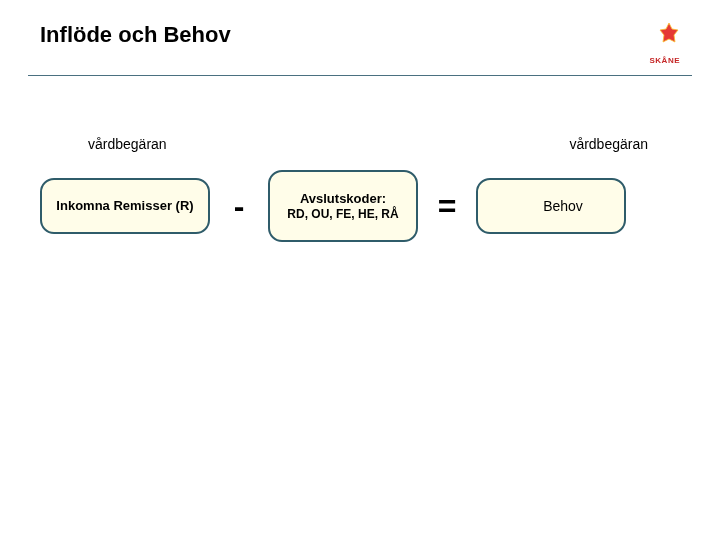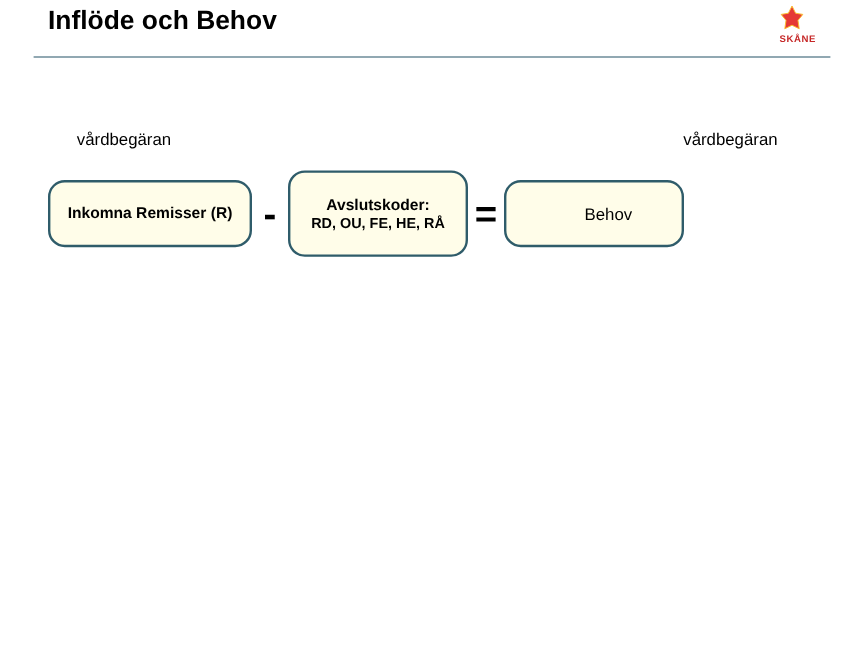--- a/index.html
+++ b/index.html
@@ -7,64 +7,63 @@
       width: 720px;
       height: 540px;
       background: #ffffff;
       font-family: Arial, Helvetica, sans-serif;
       position: relative;
     }
     .header {
       display: flex;
       justify-content: space-between;
       align-items: flex-start;
-      padding: 4px 40px 10px 40px;
+      padding: 22px 40px 10px 40px;
     }
     .title {
       font-size: 22px;
       font-weight: bold;
       color: #000;
     }
     .logo {
       display: flex;
       flex-direction: column;
-      align-items: flex-start;
-      gap: 2px;
+      align-items: flex-end;
+      gap: 12px;
     }
     .logo-mark {
       width: 22px;
       height: 22px;
       position: relative;
     }
     .logo-text {
       font-size: 8px;
       font-weight: bold;
       color: #C62828;
       letter-spacing: 0.5px;
     }
     .divider {
       height: 1px;
       background: #4a7080;
       margin: 0 28px 0 28px;
     }
     .labels-row {
       display: flex;
       justify-content: space-between;
-      padding: 60px 72px 0 41px;
-      margin-left: 23px;
+      padding: 60px 72px 0 88px;
     }
     .label-left, .label-right {
       font-size: 14px;
       color: #000;
     }
     .equation-row {
       display: flex;
       align-items: center;
       padding: 18px 0 0 40px;
-      gap: 0;
+      gap: 14px;
     }
     .box {
       border: 2px solid #2F5C6A;
       border-radius: 14px;
       background: #FFFDE9;
       display: flex;
       flex-direction: column;
       align-items: center;
       justify-content: center;
       text-align: center;

